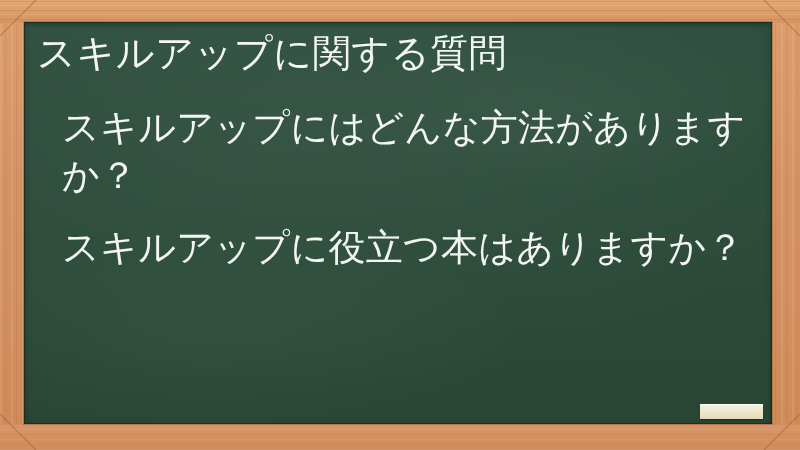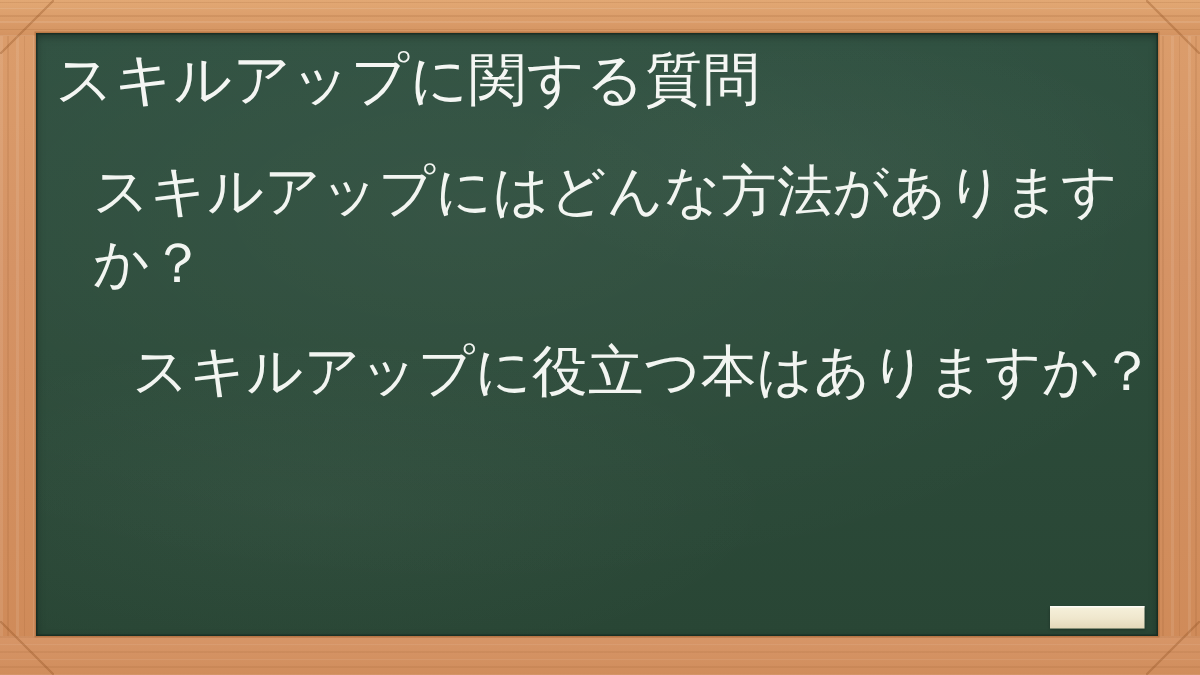--- a/index.html
+++ b/index.html
@@ -151,21 +151,21 @@
 
   .body-item {
     color: #f2f5f1;
     font-size: 37px;
     line-height: 1.31;
     letter-spacing: 0.2px;
     font-weight: 400;
     margin: 0 0 23px 0;
     word-break: break-all;
   }
-  .body-item:last-child { margin-bottom: 0; text-align: right; }
+  .body-item:last-child { margin-bottom: 0; }
 
   
   .eraser {
     position: absolute;
     left: 676px;
     top: 382px;
     width: 63px;
     height: 15px;
     background: linear-gradient(180deg, #f6f1dc 0%, #efe7cd 55%, #e3d8b9 100%);
     box-shadow:

